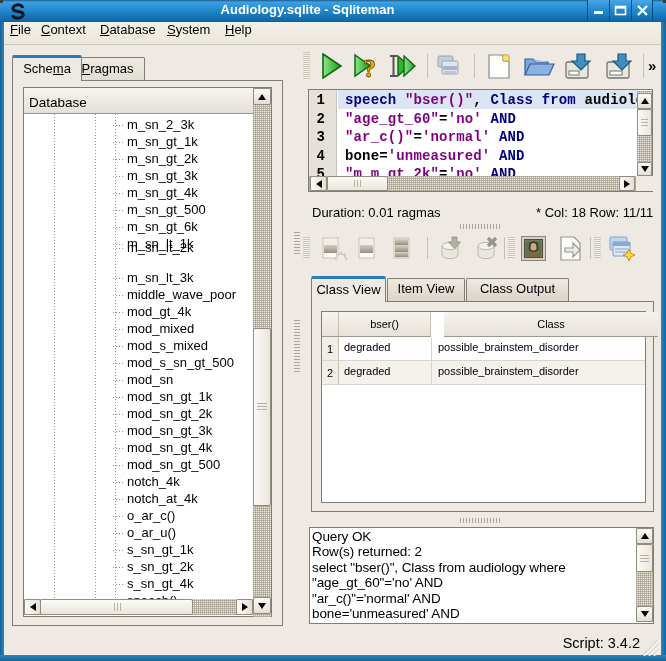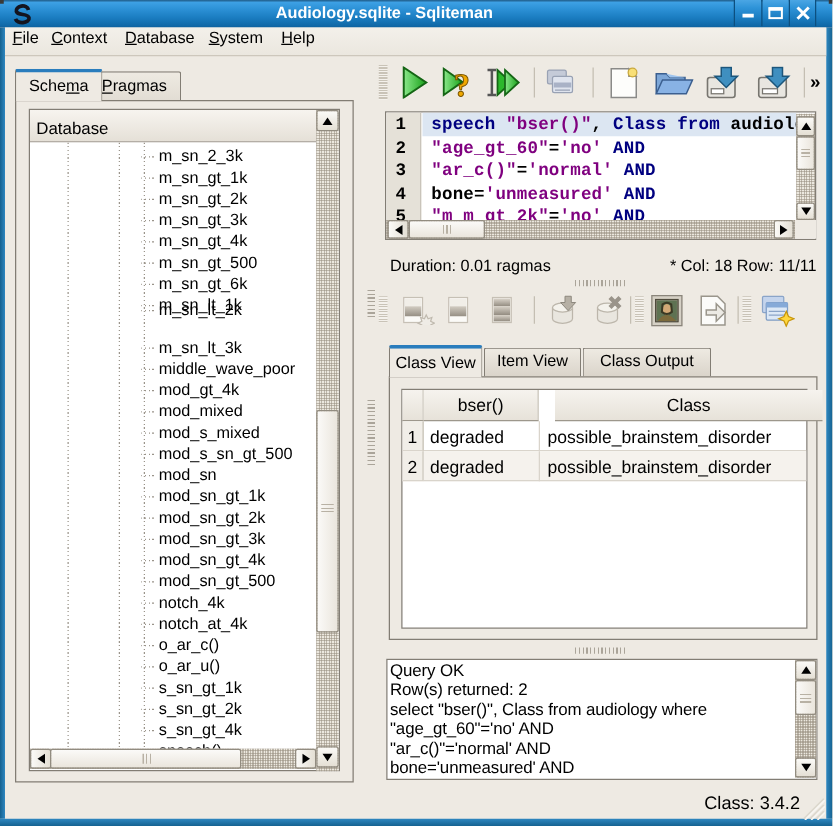--- a/index.html
+++ b/index.html
@@ -70,21 +70,21 @@
 .guide { position:absolute; width:1px;
   background:repeating-linear-gradient(180deg,#9b958b 0,#9b958b 1px,transparent 1px,transparent 3px); }
 
 
 #editor { font-family:"Liberation Mono", monospace; font-weight:bold; font-size:14px; letter-spacing:0.15px; }
 #editor .ln { position:absolute; left:0; width:16px; text-align:right; color:#000; }
 #editor .code { position:absolute; left:36px; white-space:pre; }
 .kw { color:#000080; } .str { color:#7f007f; }
 
 
-#rtable { font-size:14px; }
+#rtable { font-size:11px; }
 .hdrcell { position:absolute; top:0; height:25px; line-height:25px; text-align:center;
   background:linear-gradient(180deg,#f6f3ee,#e7e2d9); border-right:1px solid #c6c0b4; border-bottom:1px solid #9d978c; }
 
 
 #log { font-size:13.5px; color:#000; line-height:15.4px; letter-spacing:-0.1px; }
 </style>
 </head>
 <body>
 
 <div id="borderL" class="abs"></div>
@@ -385,21 +385,21 @@
       <div class="arr" style="border-left:4px solid transparent;border-right:4px solid transparent;border-bottom:6px solid #000"></div>
     </div>
   <div class="slider" style="left:0;top:16px;width:17px;height:28px">
       <div class="grips-v" style="top:10px"></div>
     </div>
   <div class="sbbtn" style="left:0;top:78px;width:17px;height:16px">
       <div class="arr" style="border-left:4px solid transparent;border-right:4px solid transparent;border-top:6px solid #000"></div>
     </div>
 </div>
 
-<div class="abs" style="right:26px;top:635px;font-size:14.5px">Class: 3.4.2</div>
+<div class="abs" style="right:26px;top:635px;font-size:14.5px">Script: 3.4.2</div>
 <svg class="abs" style="left:642px;top:638px" width="18" height="18">
   <g stroke-width="1.3">
       <path d="M17 1 L1 17 M17 6 L6 17 M17 11 L11 17" stroke="#dcd7cd"></path>
       <path d="M18 2 L2 18 M18 7 L7 18 M18 12 L12 18" stroke="#f8f6f2"></path>
     </g>
 </svg>
 
 <div class="abs sbtrack" style="left:637px;top:91px;width:15px;height:85px">
   <div class="sbbtn" style="left:0;top:2px;width:15px;height:16px">
       <div class="arr" style="border-left:4px solid transparent;border-right:4px solid transparent;border-bottom:6px solid #000"></div>

